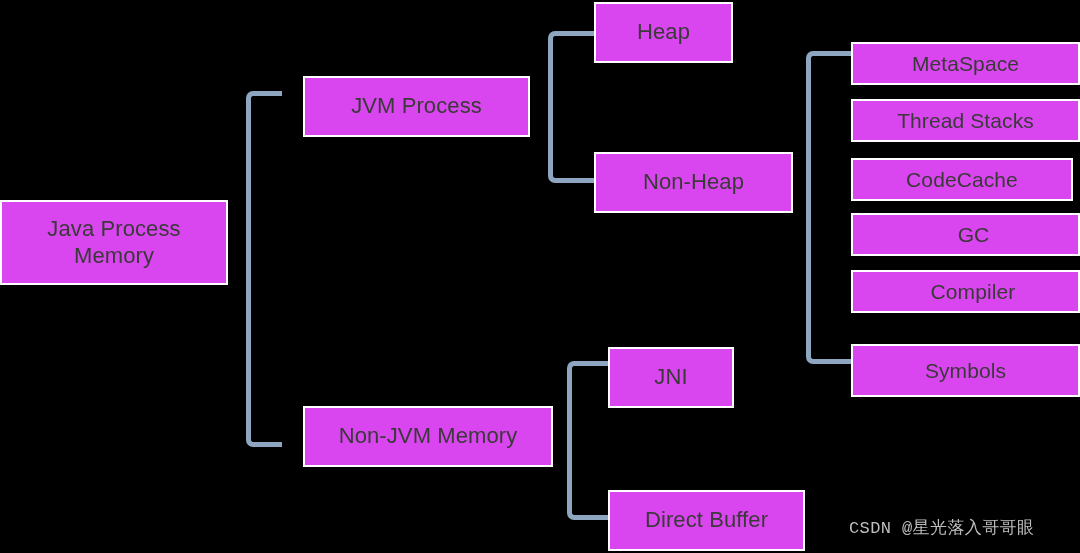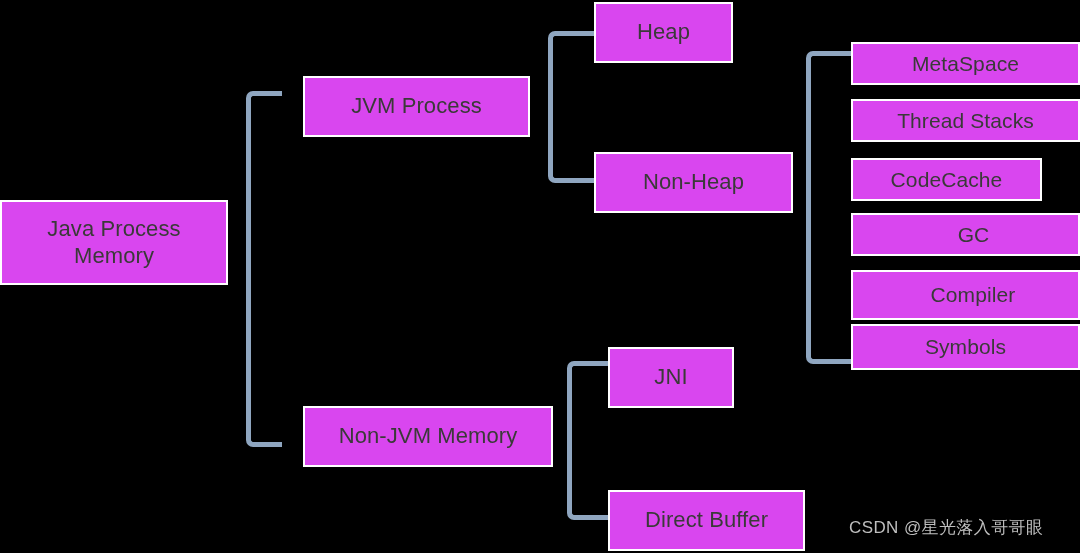--- a/index.html
+++ b/index.html
@@ -40,21 +40,21 @@
     border-bottom-left-radius: 7px;
     background: transparent;
     pointer-events: none;
   }
   .watermark {
     position: absolute;
     color: #bfbfbf;
     font-size: 17px;
     letter-spacing: 0.4px;
     white-space: nowrap;
-    font-family: Liberation Sans, sans-serif;
+    font-family: Liberation Mono, monospace;
   }
 </style>
 </head>
 <body>
 
 <div id="canvas">
 
   <div class="bracket" style="left:246px; top:91px; width:36px; height:356px;"></div>
 
   <div class="bracket" style="left:548px; top:31px; width:46px; height:152px;"></div>
@@ -75,23 +75,23 @@
   <div class="node" style="left:594px; top:152px; width:199px; height:61px; font-size:22px;">Non-Heap</div>
 
   <div class="node" style="left:608px; top:335px; width:126px; height:61px; font-size:22px;margin-top:12px;">JNI</div>
 
   <div class="node" style="left:608px; top:490px; width:197px; height:61px; font-size:22px;">Direct Buffer</div>
 
   <div class="node" style="left:851px; top:42px; width:229px; height:43px; font-size:21px;">MetaSpace</div>
 
   <div class="node" style="left:851px; top:99px; width:229px; height:43px; font-size:21px;">Thread Stacks</div>
 
-  <div class="node" style="left:851px; top:158px; width:191px; height:43px; font-size:21px;">CodeCache</div>
+  <div class="node" style="left:851px; top:158px; width:222px; height:43px; font-size:21px;">CodeCache</div>
 
   <div class="node" style="left:851px; top:213px; width:229px; height:43px; font-size:21px;padding-left:16px;">GC</div>
 
-  <div class="node" style="left:851px; top:270px; width:229px; height:50px; font-size:21px;padding-left:15px;">Compiler</div>
+  <div class="node" style="left:851px; top:270px; width:229px; height:43px; font-size:21px;padding-left:15px;">Compiler</div>
 
-  <div class="node" style="left:851px; top:324px; width:229px; height:46px; font-size:21px;">Symbols</div>
+  <div class="node" style="left:851px; top:344px; width:229px; height:53px; font-size:21px;">Symbols</div>
 
   <div class="watermark" style="left:849px; top:516px;">CSDN @星光落入哥哥眼</div>
 
 </div>
 
 </body></html>

